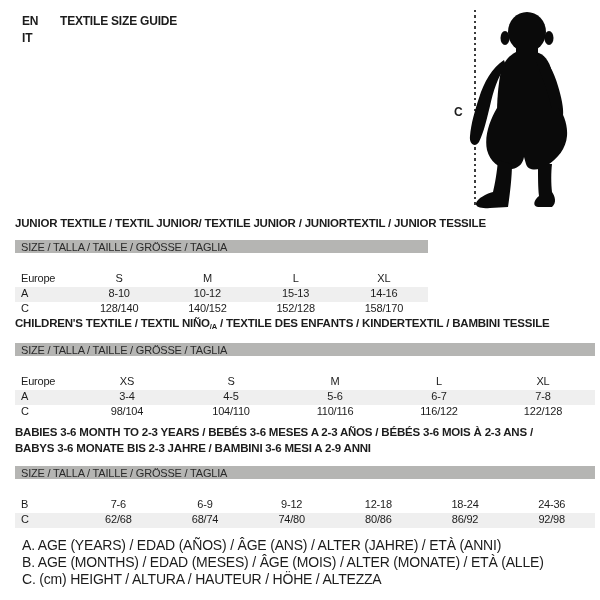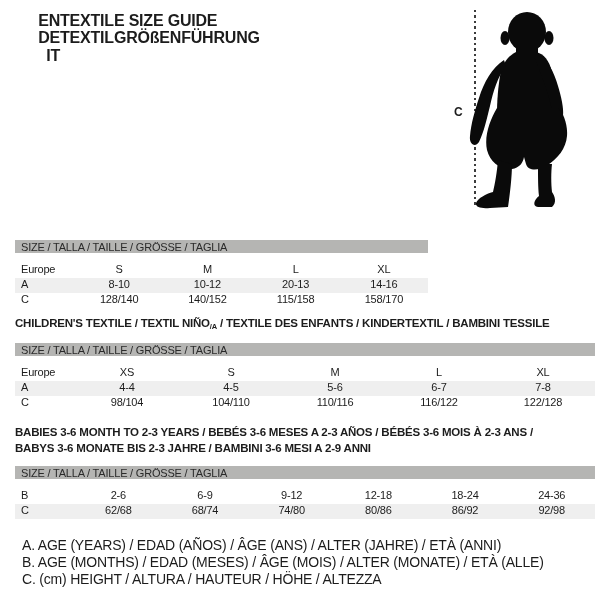--- a/index.html
+++ b/index.html
@@ -2,61 +2,57 @@
 <html><head>
 <meta charset="utf-8">
 <style>
   html,body{margin:0;padding:0;background:#fff;}
   #page{position:relative;width:600px;height:600px;background:#ffffff;overflow:hidden;
         font-family:"Liberation Sans",sans-serif;color:#1c1c1c;}
 
   
   .lang-block{position:absolute;left:22px;top:12px;}
   .lang-row{display:flex;height:17.5px;align-items:center;
-            font-weight:bold;font-size:16px;letter-spacing:-0.2px;text-align:right;}
+            font-weight:bold;font-size:12px;letter-spacing:-0.2px;}
   .lang-code{width:38px;}
 
   
   .dash-line{position:absolute;left:474px;top:10px;width:2px;height:196px;
              background:repeating-linear-gradient(to bottom,#3c3c3c 0 2.5px,transparent 2.5px 5.5px);}
   .c-label{position:absolute;left:454px;top:105px;font-size:12px;font-weight:bold;}
   .baby-svg{position:absolute;left:464px;top:8px;}
 
   
   .sec-title{position:absolute;left:15px;font-size:11.5px;font-weight:bold;
              letter-spacing:-0.2px;white-space:nowrap;}
   .sub{font-size:7.5px;vertical-align:-2px;}
 
   
   .size-table{position:absolute;left:15px;}
   .bar{height:13px;background:#b5b5b3;display:flex;align-items:center;
-       padding-left:6px;font-size:11px;letter-spacing:-0.2px;margin-bottom:10px;color:#2a2a2a;}
+       padding-left:6px;font-size:11px;letter-spacing:-0.2px;margin-bottom:19px;color:#2a2a2a;}
   .trow{display:flex;height:15px;align-items:flex-start;font-size:11px;letter-spacing:-0.2px;}
   .trow.shaded{background:#efefef;}
   .lbl{width:60px;padding-left:6px;box-sizing:border-box;}
   .cell{flex:1;text-align:center;}
 
   
   .notes{position:absolute;left:22px;top:536px;}
   .note{height:17.2px;font-size:14px;font-weight:normal;letter-spacing:-0.2px;
         display:flex;align-items:center;white-space:nowrap;}
 </style>
 </head>
 <body>
 
 <div id="page">
 
   <div class="lang-block">
     <div class="lang-row">
       <span class="lang-code">EN</span>
       <span>TEXTILE SIZE GUIDE</span>
-    </div>
-    <div class="lang-row">
-      <span class="lang-code">DE</span>
-      <span>TEXTILGRÖßENFÜHRUNG</span>
     </div>
     <div class="lang-row">
       <span class="lang-code">IT</span>
     </div>
   </div>
 
   <div class="dash-line"></div>
   <div class="c-label">C</div>
   <svg class="baby-svg" width="116" height="202" viewBox="0 0 116 202">
     <g fill="#0a0a0a">
@@ -66,63 +62,64 @@
       <rect x="52" y="36" width="22" height="14"></rect>
       <path d="M52,44 C44,48 38,56 36,68 C34,80 33,94 33,104 L92,104 C92,92 91,76 88,64 C85,52 80,46 72,44 Z"></path>
       <path d="M40,52 C28,60 20,74 15,90 C11,102 7,116 6,128 C5,136 11,140 15,134 C20,124 23,110 26,98 C29,84 34,68 42,58 Z"></path>
       <path d="M74,46 C84,52 90,64 94,78 C97,88 100,100 99,108 C98,116 90,116 89,108 C87,96 84,84 79,72 C76,64 73,54 70,50 Z"></path>
       <path d="M33,100 C26,112 20,128 23,142 C26,154 36,162 48,161 C55,160 59,155 60,149 L62,156 C64,163 74,163 82,158 C94,151 102,140 103,128 C104,116 99,104 94,100 Z"></path>
       <path d="M34,152 C33,164 31,176 29,184 C22,186 14,190 12,195 C11,199 17,201 26,200 L44,199 C46,186 48,168 48,156 Z"></path>
       <path d="M74,156 C74,168 74,180 75,188 C70,192 68,198 74,199 L88,199 C93,195 91,188 88,184 C87,176 87,164 88,156 Z"></path>
     </g>
   </svg>
 
+  <div class="sec-title" style="top:217px">JUNIOR TEXTILE / TEXTIL JUNIOR/ TEXTILE JUNIOR / JUNIORTEXTIL / JUNIOR TESSILE</div>
 
   <div class="size-table" style="top:240px;width:413px">
     <div class="bar">SIZE / TALLA / TAILLE / GRÖSSE / TAGLIA</div>
     <div class="trow">
       <span class="lbl">Europe</span>
       <span class="cell">S</span>
       <span class="cell">M</span>
       <span class="cell">L</span>
       <span class="cell">XL</span>
     </div>
     <div class="trow shaded">
       <span class="lbl">A</span>
       <span class="cell">8-10</span>
       <span class="cell">10-12</span>
-      <span class="cell">20-13</span>
+      <span class="cell">15-13</span>
       <span class="cell">14-16</span>
     </div>
     <div class="trow">
       <span class="lbl">C</span>
       <span class="cell">128/140</span>
       <span class="cell">140/152</span>
-      <span class="cell">115/158</span>
+      <span class="cell">152/128</span>
       <span class="cell">158/170</span>
     </div>
   </div>
 
   <div class="sec-title" style="top:317px">
     <span>CHILDREN'S TEXTILE / TEXTIL NIÑO</span><span class="sub">/A</span><span> / TEXTILE DES ENFANTS / KINDERTEXTIL / BAMBINI TESSILE</span>
   </div>
 
   <div class="size-table" style="top:343px;width:580px">
     <div class="bar">SIZE / TALLA / TAILLE / GRÖSSE / TAGLIA</div>
     <div class="trow">
       <span class="lbl">Europe</span>
       <span class="cell">XS</span>
       <span class="cell">S</span>
       <span class="cell">M</span>
       <span class="cell">L</span>
       <span class="cell">XL</span>
     </div>
     <div class="trow shaded">
       <span class="lbl">A</span>
-      <span class="cell">4-4</span>
+      <span class="cell">3-4</span>
       <span class="cell">4-5</span>
       <span class="cell">5-6</span>
       <span class="cell">6-7</span>
       <span class="cell">7-8</span>
     </div>
     <div class="trow">
       <span class="lbl">C</span>
       <span class="cell">98/104</span>
       <span class="cell">104/110</span>
       <span class="cell">110/116</span>
@@ -133,21 +130,21 @@
 
   <div class="sec-title" style="top:426px">
     <div style="height:16px">BABIES 3-6 MONTH TO 2-3 YEARS / BEBÉS 3-6 MESES A 2-3 AÑOS / BÉBÉS 3-6 MOIS À 2-3 ANS /</div>
     <div style="height:16px">BABYS 3-6 MONATE BIS 2-3 JAHRE / BAMBINI 3-6 MESI A 2-9 ANNI</div>
   </div>
 
   <div class="size-table" style="top:466px;width:580px">
     <div class="bar">SIZE / TALLA / TAILLE / GRÖSSE / TAGLIA</div>
     <div class="trow">
       <span class="lbl">B</span>
-      <span class="cell">2-6</span>
+      <span class="cell">7-6</span>
       <span class="cell">6-9</span>
       <span class="cell">9-12</span>
       <span class="cell">12-18</span>
       <span class="cell">18-24</span>
       <span class="cell">24-36</span>
     </div>
     <div class="trow shaded">
       <span class="lbl">C</span>
       <span class="cell">62/68</span>
       <span class="cell">68/74</span>

